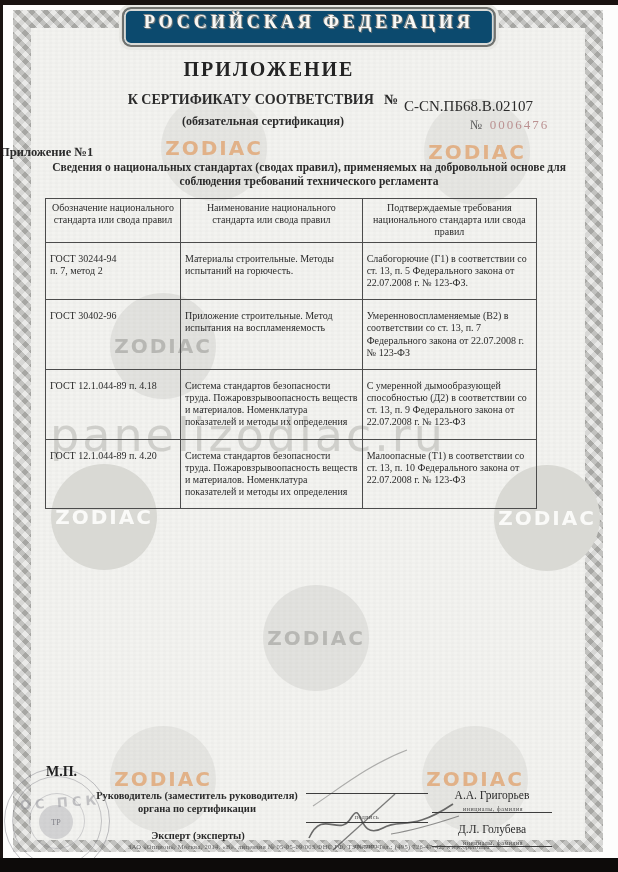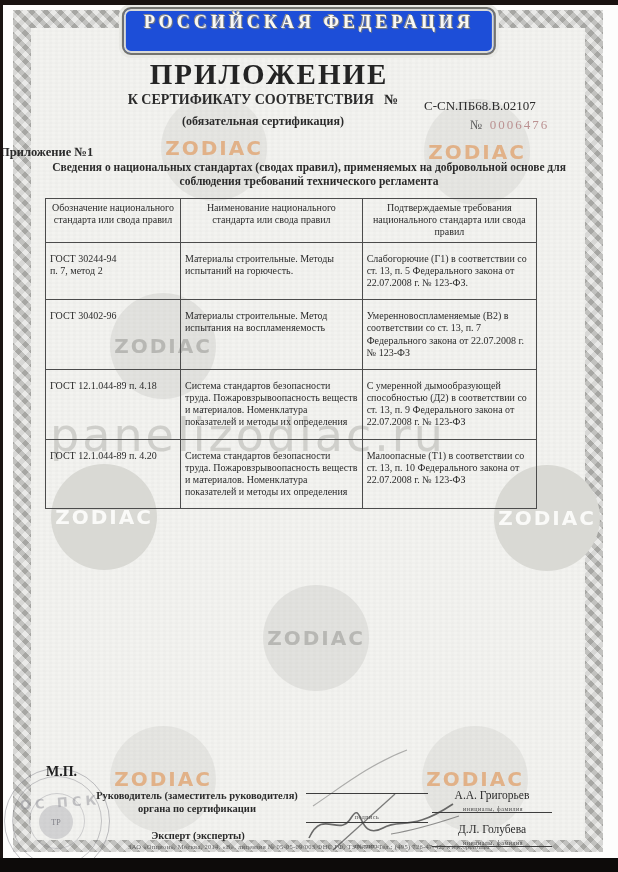--- a/index.html
+++ b/index.html
@@ -49,38 +49,38 @@
   .zwm.circle::before { background:#d9d9d4; }
   .site-wm {
     position:absolute; left:0; top:408px; width:496px; text-align:center;
     font-family:"DejaVu Sans", sans-serif; font-size:46px; letter-spacing:3px;
     color:rgba(185,185,180,0.60);
   }
 
   
   .banner {
     position:absolute; left:50%; top:7px; transform:translateX(-50%);
-    padding:3px 20px 20px 20px;
-    background:#1d4ed8;
+    padding:3px 20px 12px 20px;
+    background:#0c4a6e;
     border:2px solid #73736f; border-radius:9px;
     box-shadow: inset 0 0 0 2px #dadad6, 0 0 0 3px #e9e9e5;
     white-space:nowrap;
   }
   .banner-text {
     font-weight:bold; font-size:18px; letter-spacing:4px; color:#f8f8f5;
     text-shadow:-1px -1px 0 #8d8d89, 1px 1px 1px #7e7e7a;
   }
   .doc-title {
     position:absolute; left:0; top:58px; width:538px; text-align:center;
-    font-weight:bold; font-size:29px; letter-spacing:2px; color:#242424;
+    font-weight:bold; font-size:20px; letter-spacing:2px; color:#242424;
   }
   .cert-block { position:absolute; left:108px; top:92px; width:310px; text-align:center; }
   .cert-line  { font-weight:bold; font-size:14px; white-space:pre; }
   .cert-type  { font-weight:bold; font-size:12px; margin-top:6px; }
-  .cert-number{ position:absolute; left:424px; top:98px; font-size:13px; }
+  .cert-number{ position:absolute; left:404px; top:98px; font-size:15px; }
   .blank-number {
     position:absolute; left:470px; top:117px;
     font-size:13px; letter-spacing:2px;
   }
   .blank-number .pre { color:#5e5e5e; }
   .blank-number .digits { color:#bb9191; }
 
   .annex-heading {
     position:absolute; left:0; top:145px; width:576px; text-align:left;
     font-weight:bold; font-size:12.5px;
@@ -227,21 +227,21 @@
     </thead>
     <tbody>
       <tr>
         <td class="c1">ГОСТ 30244-94
 п. 7, метод 2</td>
         <td>Материалы строительные. Методы испытаний на горючесть.</td>
         <td>Слабогорючие (Г1) в соответствии со ст. 13, п. 5 Федерального закона от 22.07.2008 г. № 123-ФЗ.</td>
       </tr>
       <tr>
         <td class="c1">ГОСТ 30402-96</td>
-        <td>Материалы строительные. Метод испытания на воспламеняемость</td>
+        <td>Приложение строительные. Метод испытания на воспламеняемость</td>
         <td>Умеренновоспламеняемые (В2) в соответствии со ст. 13, п. 7 Федерального закона от 22.07.2008 г. № 123-ФЗ</td>
       </tr>
       <tr>
         <td class="c1">ГОСТ 12.1.044-89 п. 4.18</td>
         <td>Система стандартов безопасности труда. Пожаровзрывоопасность веществ и материалов. Номенклатура показателей и методы их определения</td>
         <td>С умеренной дымообразующей способностью (Д2) в соответствии со ст. 13, п. 9 Федерального закона от 22.07.2008 г. № 123-ФЗ</td>
       </tr>
       <tr>
         <td class="c1">ГОСТ 12.1.044-89 п. 4.20</td>
         <td>Система стандартов безопасности труда. Пожаровзрывоопасность веществ и материалов. Номенклатура показателей и методы их определения</td>

